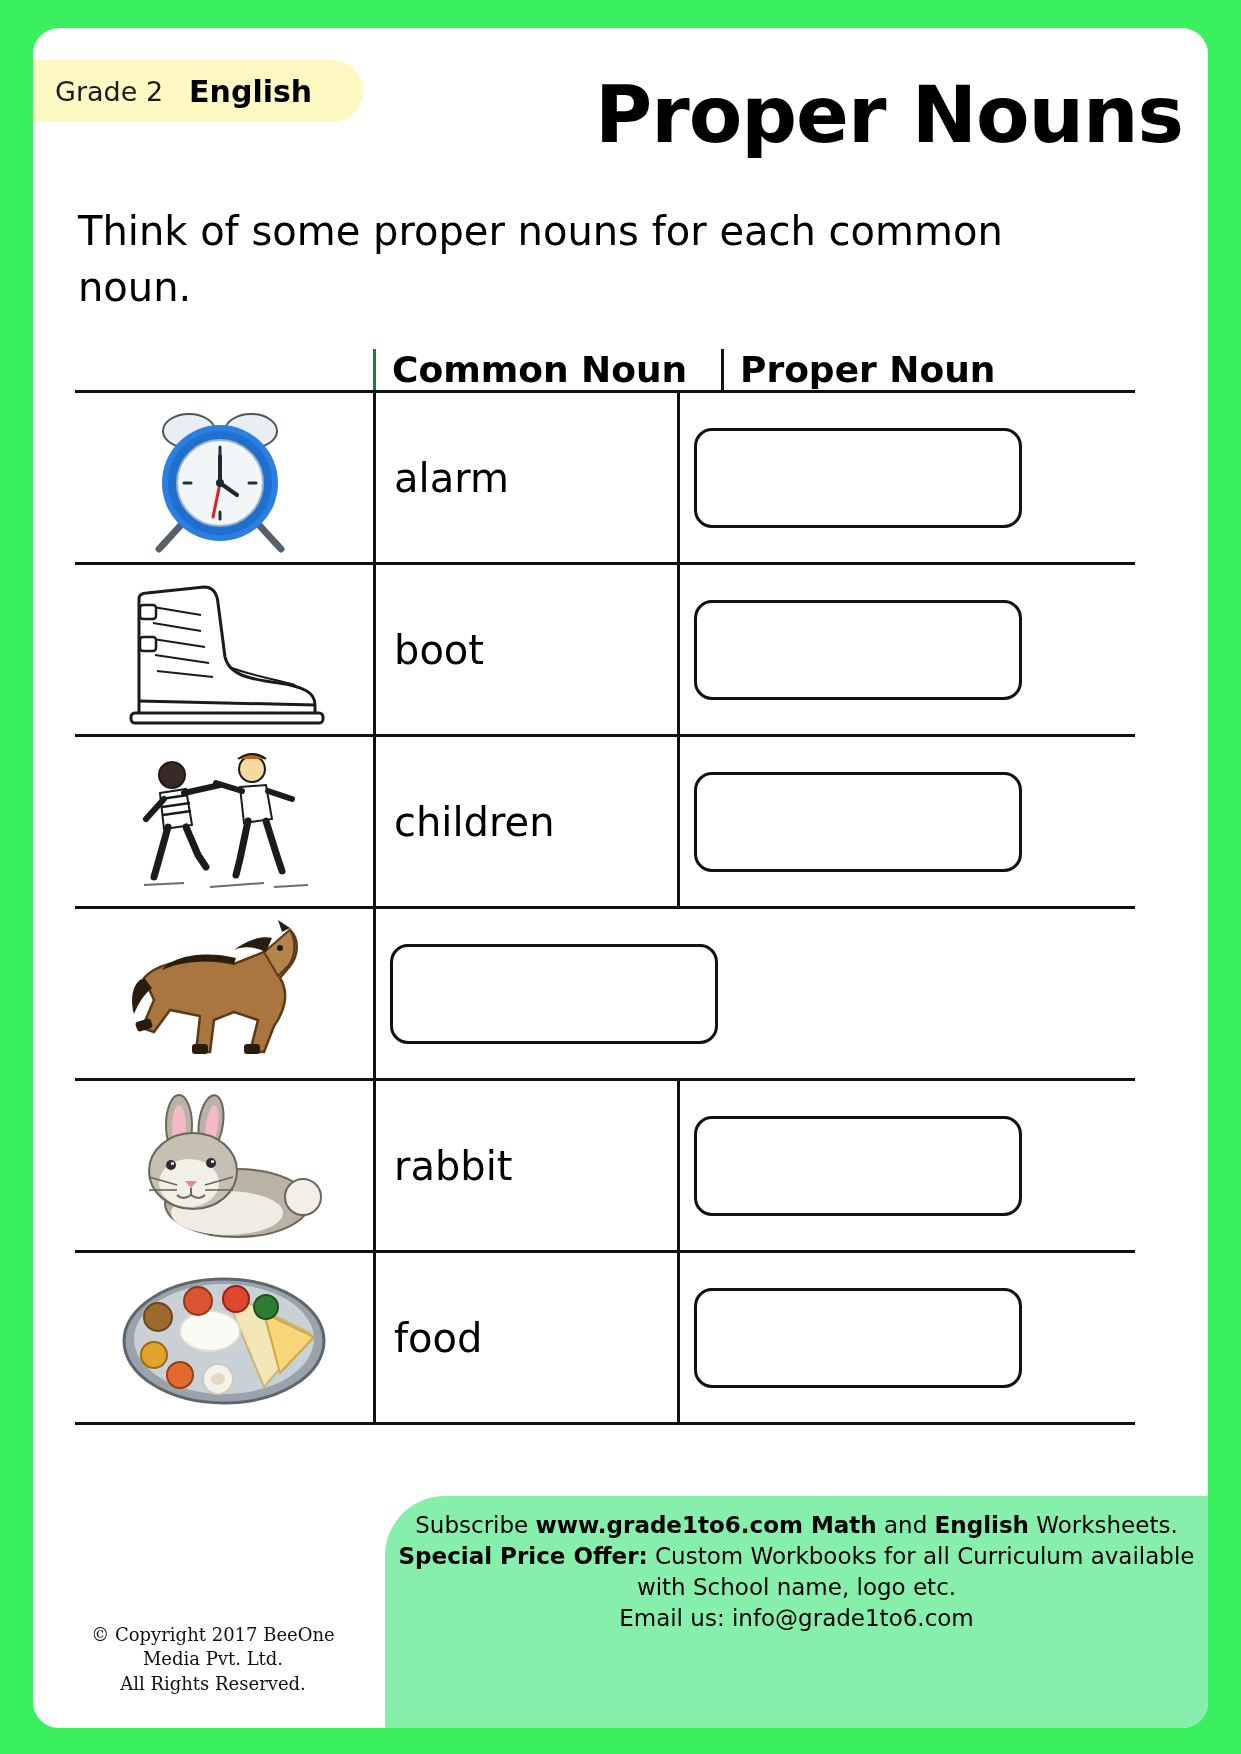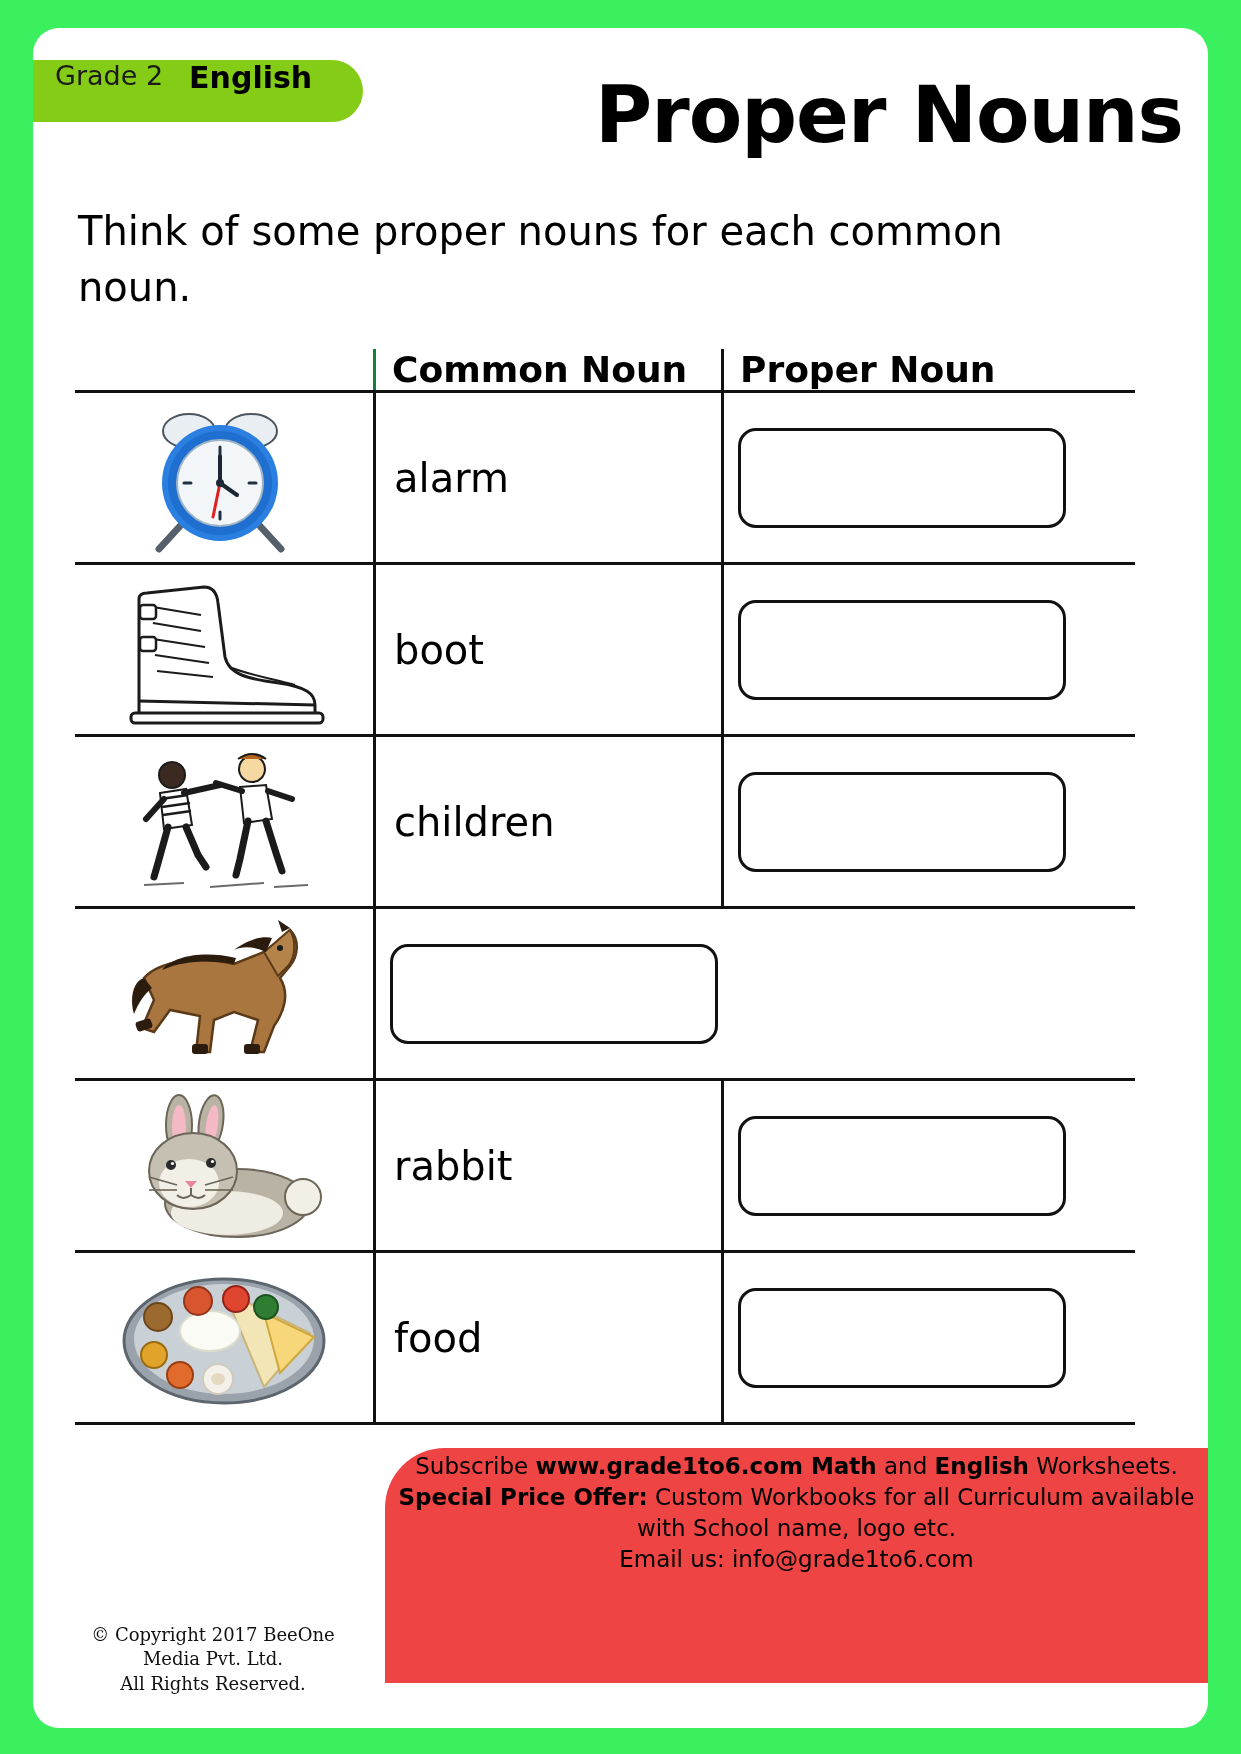--- a/index.html
+++ b/index.html
@@ -30,25 +30,25 @@
     border-radius: 26px;
     overflow: hidden;
   }
   
   .grade-badge {
     position: absolute;
     left: 0px;
     top: 32px;
     width: 330px;
     height: 62px;
-    background: #84cc16;
+    background: #fef9c3;
     border-top-right-radius: 32px;
     border-bottom-right-radius: 32px;
     display: flex;
-    align-items: flex-start;
+    align-items: center;
     padding-left: 22px;
     box-sizing: border-box;
   }
   .grade-label {
     font-size: 27px;
     color: #1b1b1b;
     font-family: "DejaVu Sans", sans-serif;
   }
   .subject-label {
     font-size: 30px;
@@ -107,21 +107,21 @@
     height: 169px;
     border-top: 3px solid #111;
   }
   .cell-img {
     width: 298px;
     display: flex;
     align-items: center;
     justify-content: center;
   }
   .cell-word {
-    width: 348px;
+    width: 304px;
     border-left: 3px solid #111;
     display: flex;
     align-items: center;
     padding-left: 18px;
     box-sizing: border-box;
     font-size: 40px;
     color: #000;
     font-family: "DejaVu Sans", sans-serif;
   }
   .cell-answer {
@@ -142,27 +142,27 @@
     box-sizing: border-box;
   }
   .table-bottom {
     border-top: 3px solid #111;
     width: 1060px;
   }
   
   .footer-green {
     position: absolute;
     left: 352px;
-    top: 1420px;
+    top: 1468px;
     width: 823px;
     height: 235px;
-    background: #ef4444;
+    background: #86efac;
     border-top-left-radius: 60px;
     text-align: center;
-    padding-top: 3px;
+    padding-top: 14px;
     box-sizing: border-box;
   }
   .footer-line {
     font-size: 23px;
     color: #000;
     line-height: 1.35;
     font-family: "DejaVu Sans", sans-serif;
   }
   .footer-line b { font-weight: bold; }
   .copyright {

